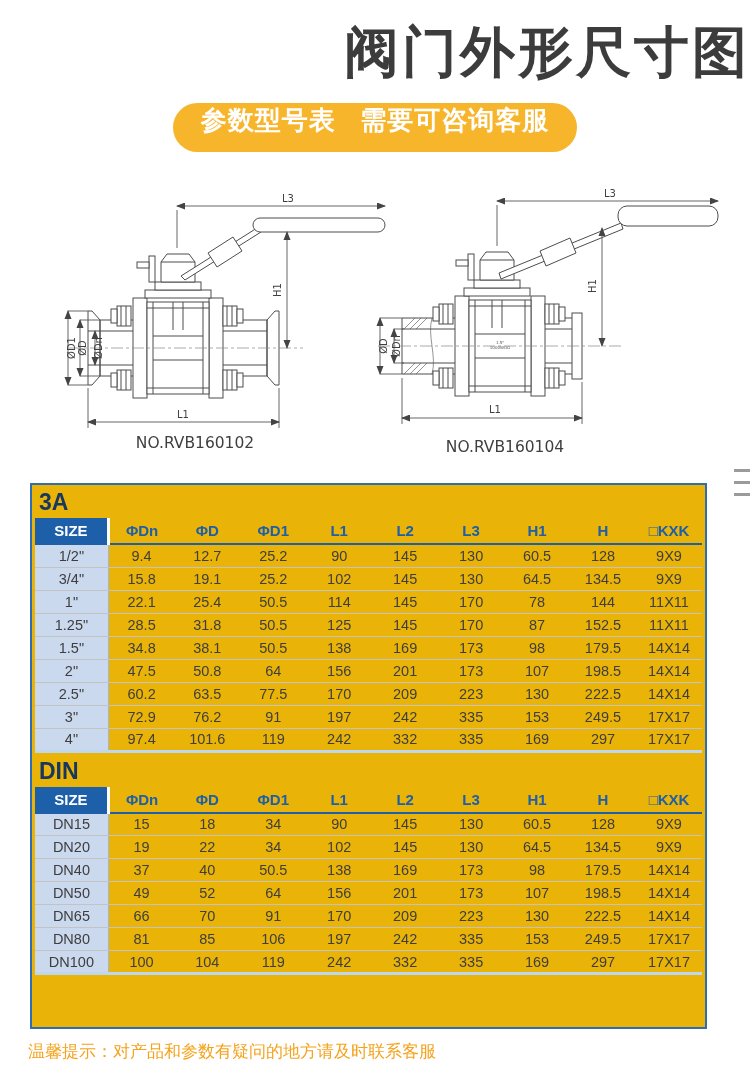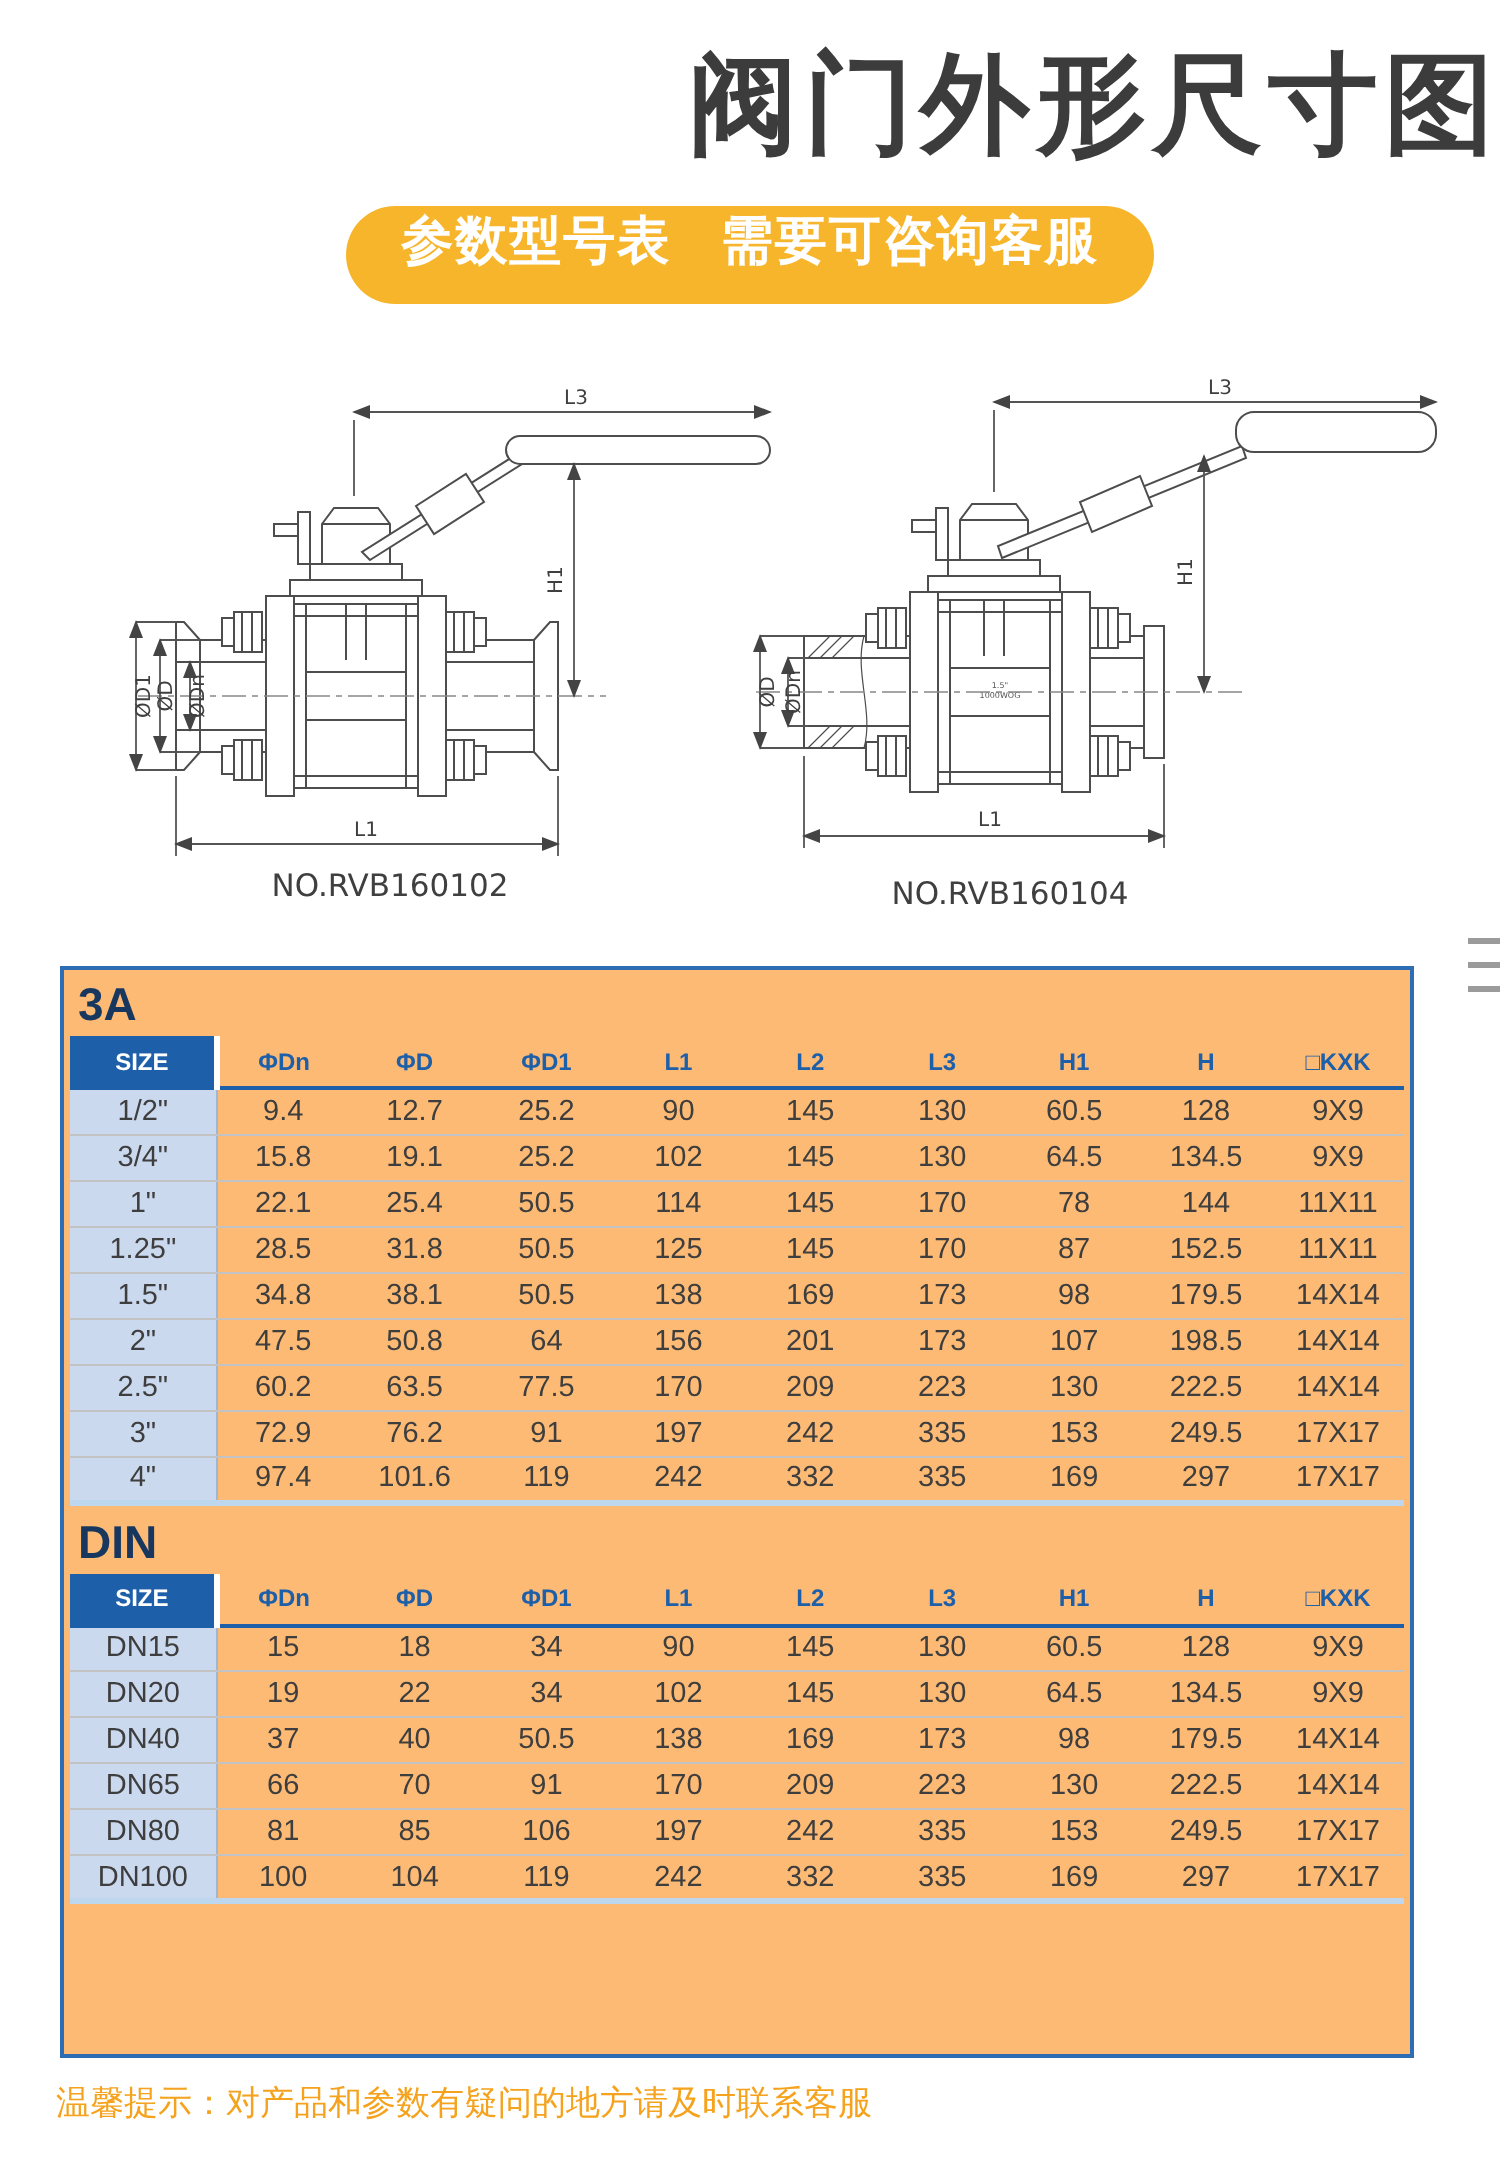--- a/index.html
+++ b/index.html
@@ -25,25 +25,25 @@
   .oln{stroke:var(--draw_line);stroke-width:1;fill:#fff;}
   .thin{stroke:var(--draw_line);stroke-width:.6;fill:none;}
   .dim{stroke:#555;stroke-width:.9;fill:none;}
   .cl{stroke:#888;stroke-width:.7;fill:none;stroke-dasharray:12 3 3 3;}
   .dtxt{font:10px "DejaVu Sans",sans-serif;fill:#3F3F3F;}
   .mtxt{font:15.5px "DejaVu Sans",sans-serif;fill:#3F3F3F;}
   .ttxt{font:4px "DejaVu Sans",sans-serif;fill:#555;}
   .edge-dashes{position:absolute;top:469px;right:0;display:flex;flex-direction:column;gap:9px;}
   .edge-dashes span{width:16px;height:3px;background:#9B9B9B;}
   .panel{position:absolute;top:483px;left:30px;width:677px;height:546px;
-         border:2px solid var(--panel_border);background:#fdba74;padding:3px 3px 0 3px;}
+         border:2px solid var(--panel_border);background:#eab308;padding:3px 3px 0 3px;}
   .panel h2{font-size:23px;line-height:28px;font-weight:bold;color:var(--navy);margin:0 0 2px 4px;}
   .panel h2.din{margin-top:4px;}
   table.spec{width:100%;border-collapse:collapse;table-layout:fixed;}
-  table.spec th{height:26px;font-size:12px;font-weight:bold;color:var(--header_blue);
+  table.spec th{height:26px;font-size:15px;font-weight:bold;color:var(--header_blue);
         border-bottom:2px solid var(--header_blue);text-align:center;}
   table.spec th.size-h{background:var(--header_blue);color:#fff;border-right:3px solid #fff;}
   table.spec td{height:23px;font-size:14.5px;color:#3E3E3E;text-align:center;
         border-bottom:1px solid var(--row_line);}
   table.spec td.size-c{background:var(--cell_blue);border-right:1px solid #9FB6D4;}
   table.spec tr:last-child td{border-bottom:3px solid var(--table_bottom);}
   table.spec col.c-size{width:11%;}
   .footer-note{position:absolute;top:1040px;left:28px;font-size:17px;font-weight:normal;
          color:var(--footer_orange);}
 </style>
@@ -426,20 +426,32 @@
             <td>40</td>
             <td>50.5</td>
             <td>138</td>
             <td>169</td>
             <td>173</td>
             <td>98</td>
             <td>179.5</td>
             <td>14X14</td>
           </tr>
           <tr>
+            <td class="size-c">DN50</td>
+            <td>49</td>
+            <td>52</td>
+            <td>64</td>
+            <td>156</td>
+            <td>201</td>
+            <td>173</td>
+            <td>107</td>
+            <td>198.5</td>
+            <td>14X14</td>
+          </tr>
+          <tr>
             <td class="size-c">DN65</td>
             <td>66</td>
             <td>70</td>
             <td>91</td>
             <td>170</td>
             <td>209</td>
             <td>223</td>
             <td>130</td>
             <td>222.5</td>
             <td>14X14</td>

